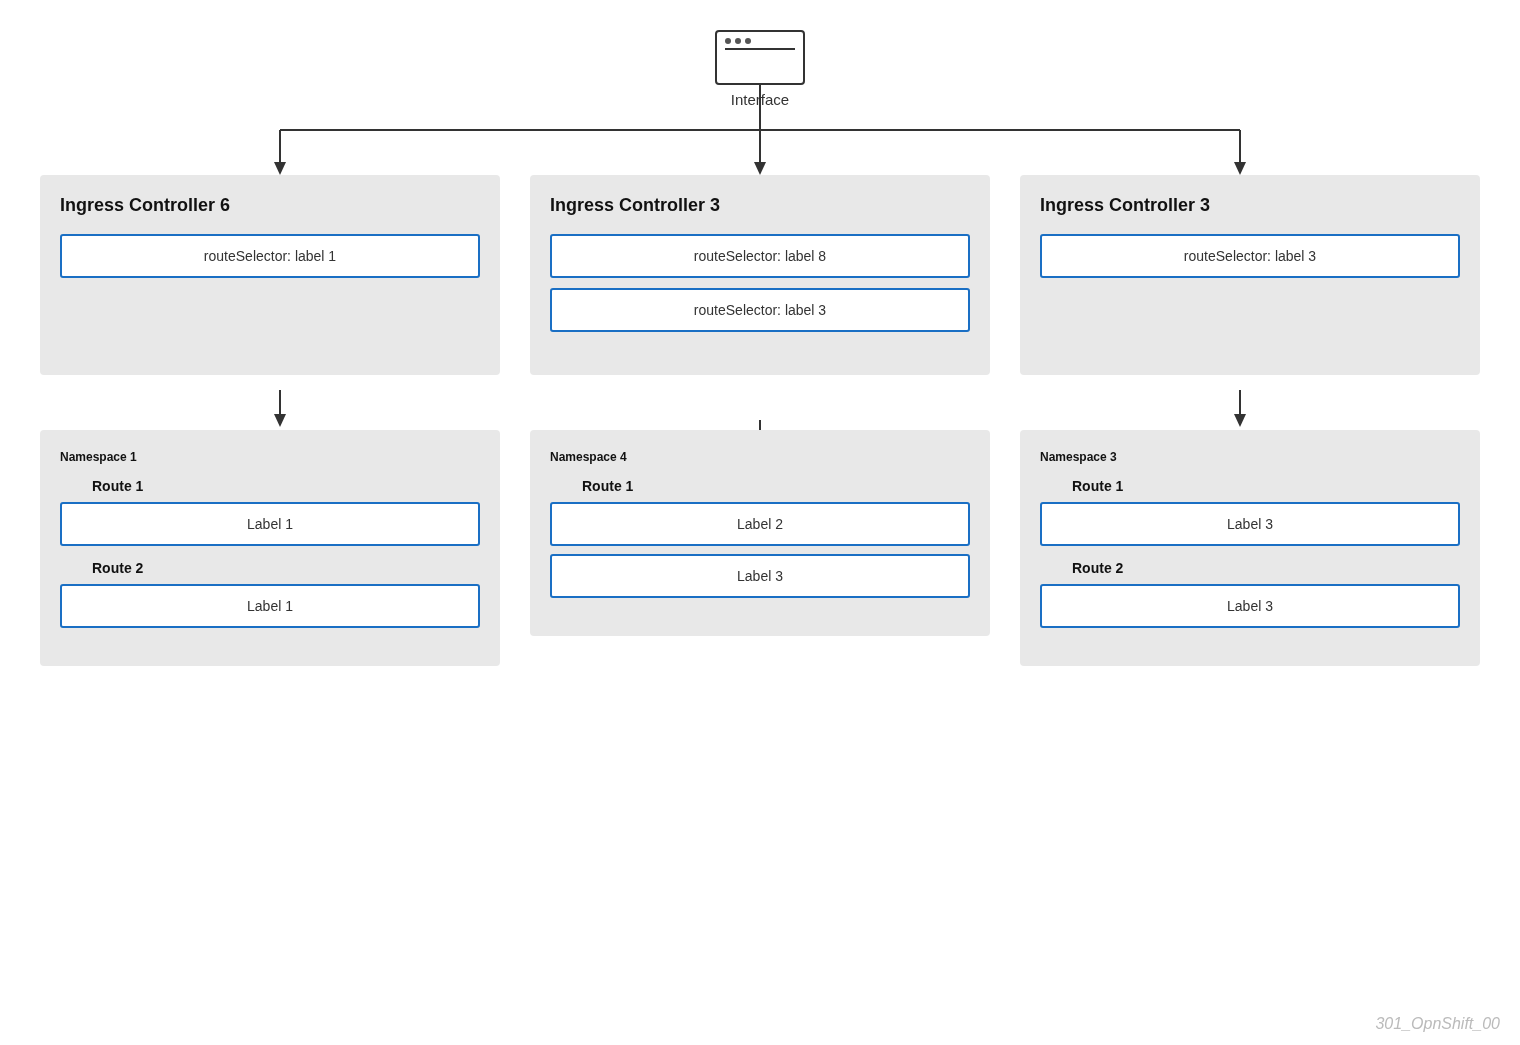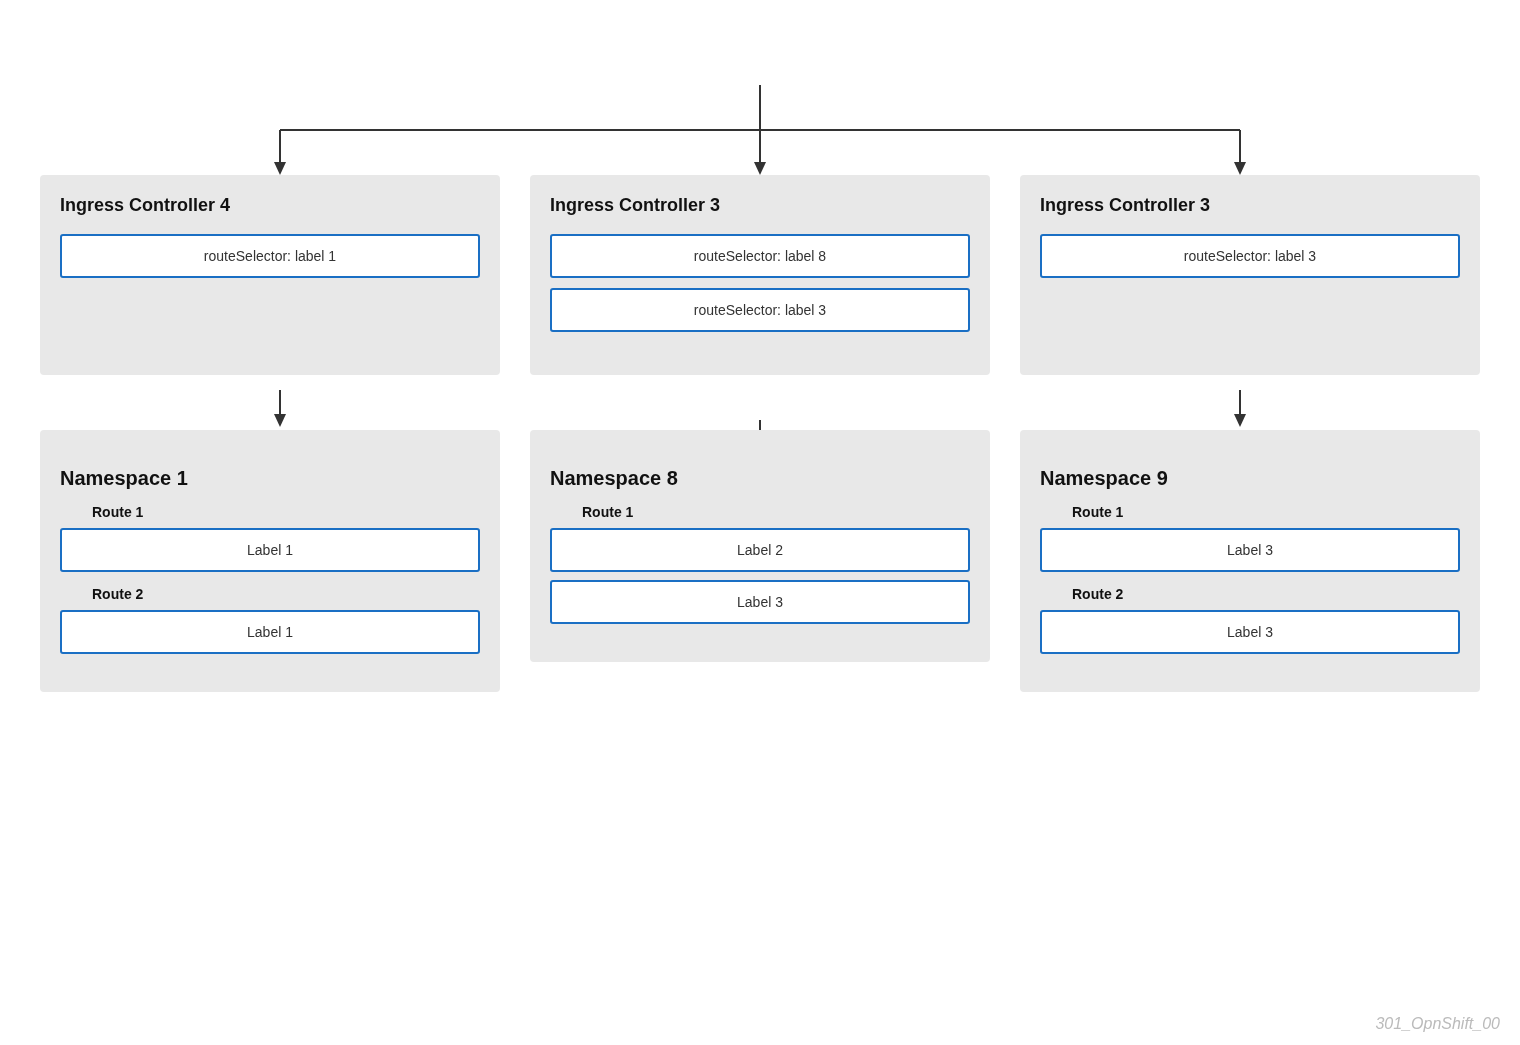--- a/index.html
+++ b/index.html
@@ -131,25 +131,24 @@
     }
 
     
     .namespace-panel {
       background: #e8e8e8;
       border-radius: 4px;
       padding: 20px 20px 24px;
     }
 
     .namespace-title {
-      font-size: 20px;
+      font-size: 12px;
       font-weight: bold;
       color: #111;
       margin-bottom: 14px;
-      margin-top: 17px;
     }
 
     .route-section {
       margin-bottom: 14px;
     }
 
     .route-label {
       font-size: 14px;
       font-weight: bold;
       color: #111;
@@ -183,20 +182,31 @@
       font-size: 16px;
       color: #bbb;
       font-style: italic;
     }
   </style>
 </head>
 <body>
 
 <div class="diagram-container">
 
+  <div class="interface-node">
+    <div class="interface-box">
+      <div class="interface-box-dots">
+        <span></span>
+          <span></span>
+          <span></span>
+      </div>
+      <div class="interface-box-line"></div>
+    </div>
+    <div class="interface-label">Interface</div>
+  </div>
 
   <svg class="lines-svg">
 
     <line x1="760" y1="85" x2="760" y2="130" stroke="#333" stroke-width="2"></line>
 
     <line x1="280" y1="130" x2="1240" y2="130" stroke="#333" stroke-width="2"></line>
 
     <line x1="280" y1="130" x2="280" y2="168" stroke="#333" stroke-width="2"></line>
 
     <polygon points="280,175 274,162 286,162" fill="#333"></polygon>
@@ -217,21 +227,21 @@
 
     <line x1="1240" y1="390" x2="1240" y2="420" stroke="#333" stroke-width="2"></line>
     <polygon points="1240,427 1234,414 1246,414" fill="#333"></polygon>
   </svg>
 
   <div class="columns-row">
 
     <div class="column">
 
       <div class="ingress-panel">
-        <div class="ingress-title">Ingress Controller 4</div>
+        <div class="ingress-title">Ingress Controller 6</div>
         <div class="route-selector-box">routeSelector: label 1</div>
       </div>
 
       <div class="down-arrow" style="height:55px;"></div>
 
       <div class="namespace-panel">
         <div class="namespace-title">Namespace 1</div>
         <div class="route-section">
           <div class="route-label">Route 1</div>
           <div class="label-box">Label 1</div>
@@ -247,40 +257,40 @@
 
       <div class="ingress-panel">
         <div class="ingress-title">Ingress Controller 3</div>
         <div class="route-selector-box">routeSelector: label 8</div>
         <div class="route-selector-box">routeSelector: label 3</div>
       </div>
 
       <div class="down-arrow" style="height:55px;"></div>
 
       <div class="namespace-panel">
-        <div class="namespace-title">Namespace 8</div>
+        <div class="namespace-title">Namespace 4</div>
         <div class="route-section">
           <div class="route-label">Route 1</div>
           <div class="label-box">Label 2</div>
           <div class="label-box">Label 3</div>
         </div>
       </div>
     </div>
 
     <div class="column">
 
       <div class="ingress-panel">
         <div class="ingress-title">Ingress Controller 3</div>
         <div class="route-selector-box">routeSelector: label 3</div>
       </div>
 
       <div class="down-arrow" style="height:55px;"></div>
 
       <div class="namespace-panel">
-        <div class="namespace-title">Namespace 9</div>
+        <div class="namespace-title">Namespace 3</div>
         <div class="route-section">
           <div class="route-label">Route 1</div>
           <div class="label-box">Label 3</div>
         </div>
         <div class="route-section">
           <div class="route-label">Route 2</div>
           <div class="label-box">Label 3</div>
         </div>
       </div>
     </div>

